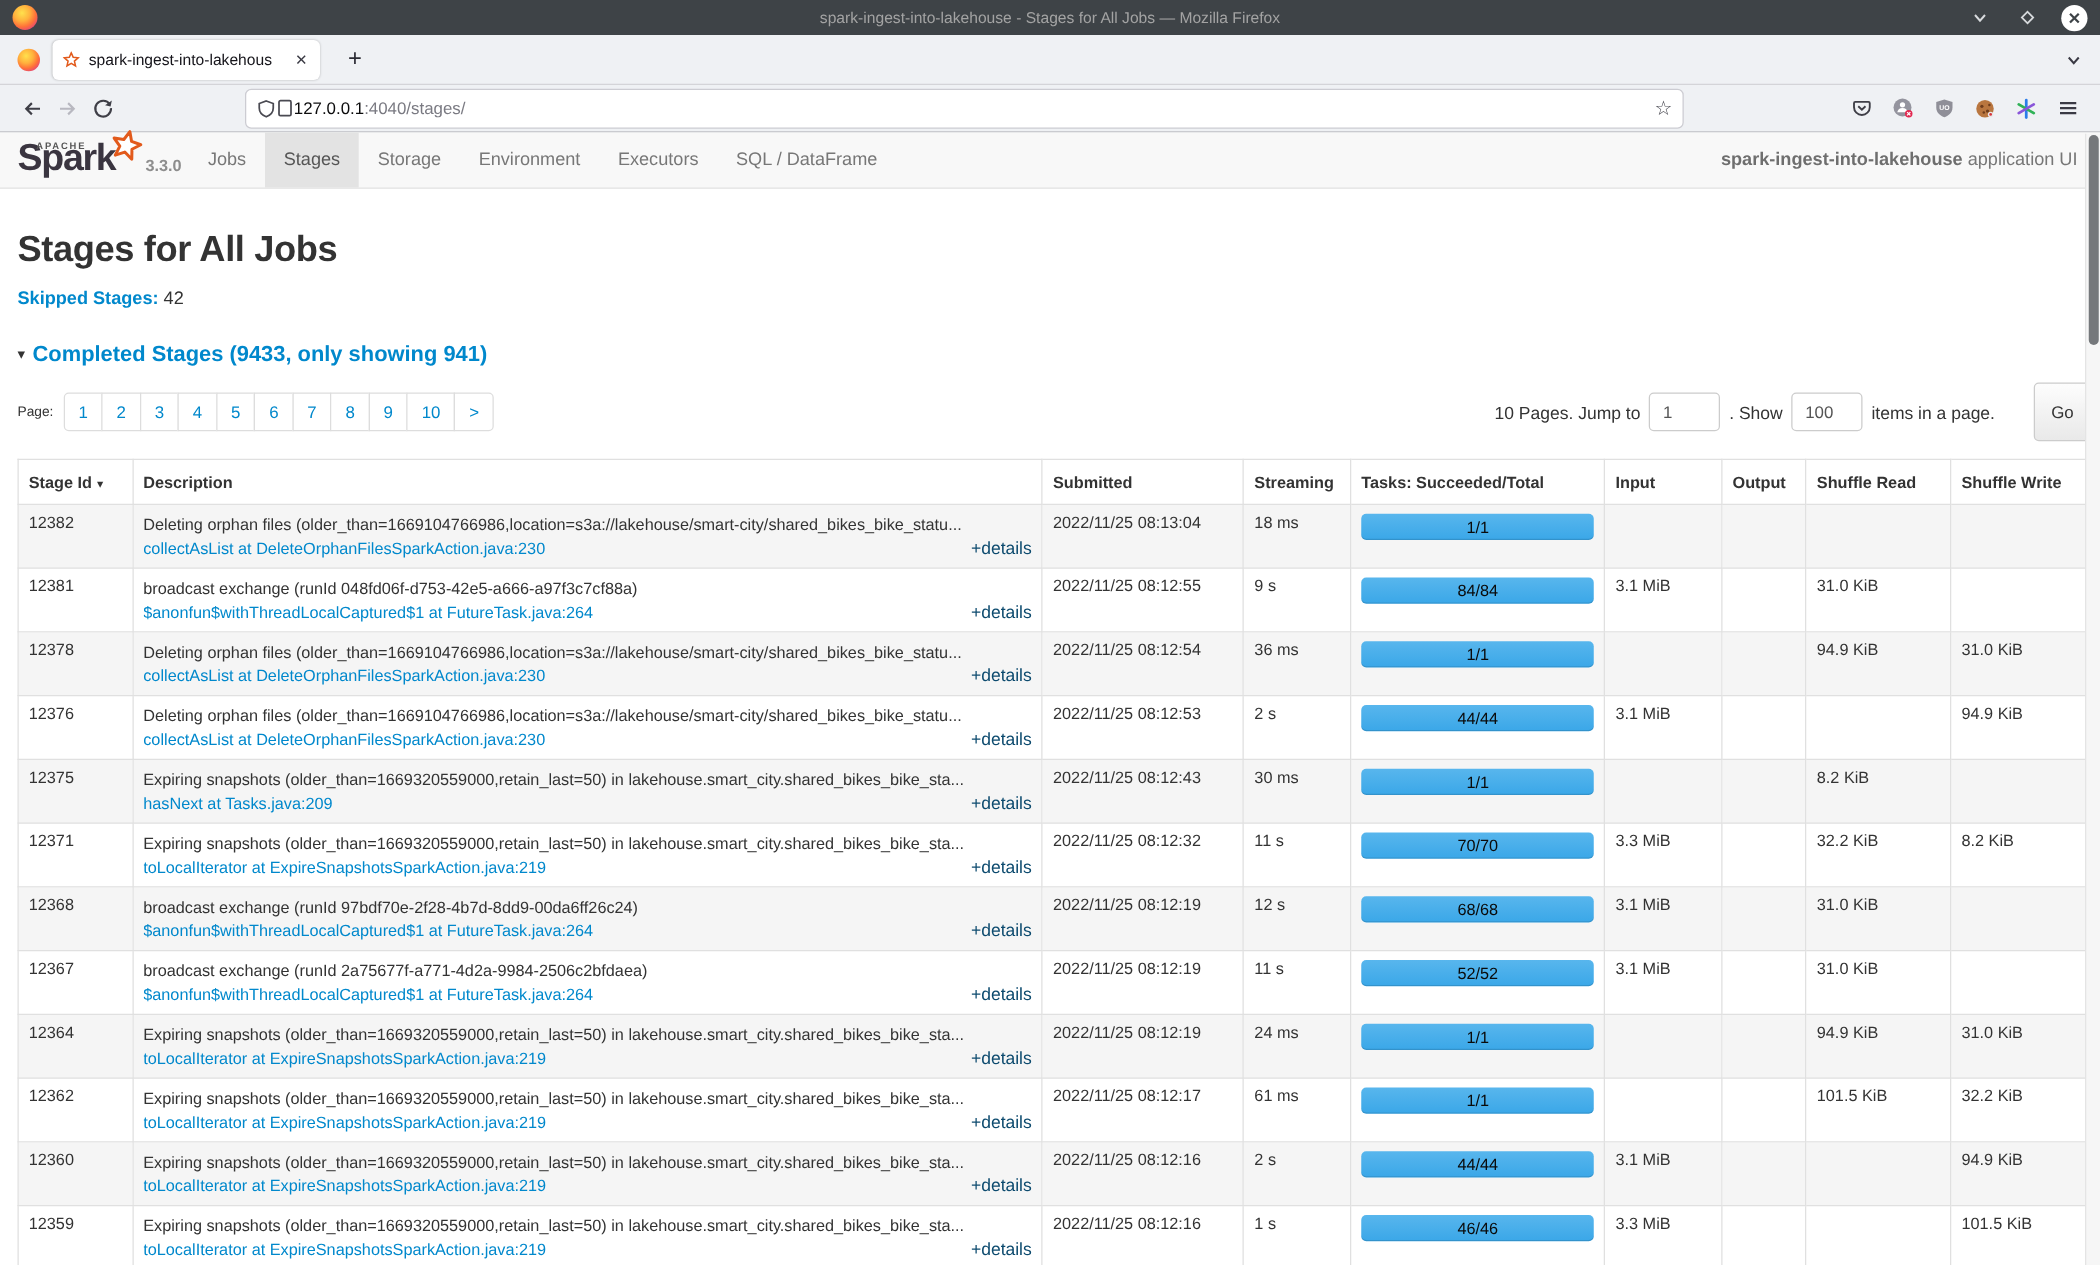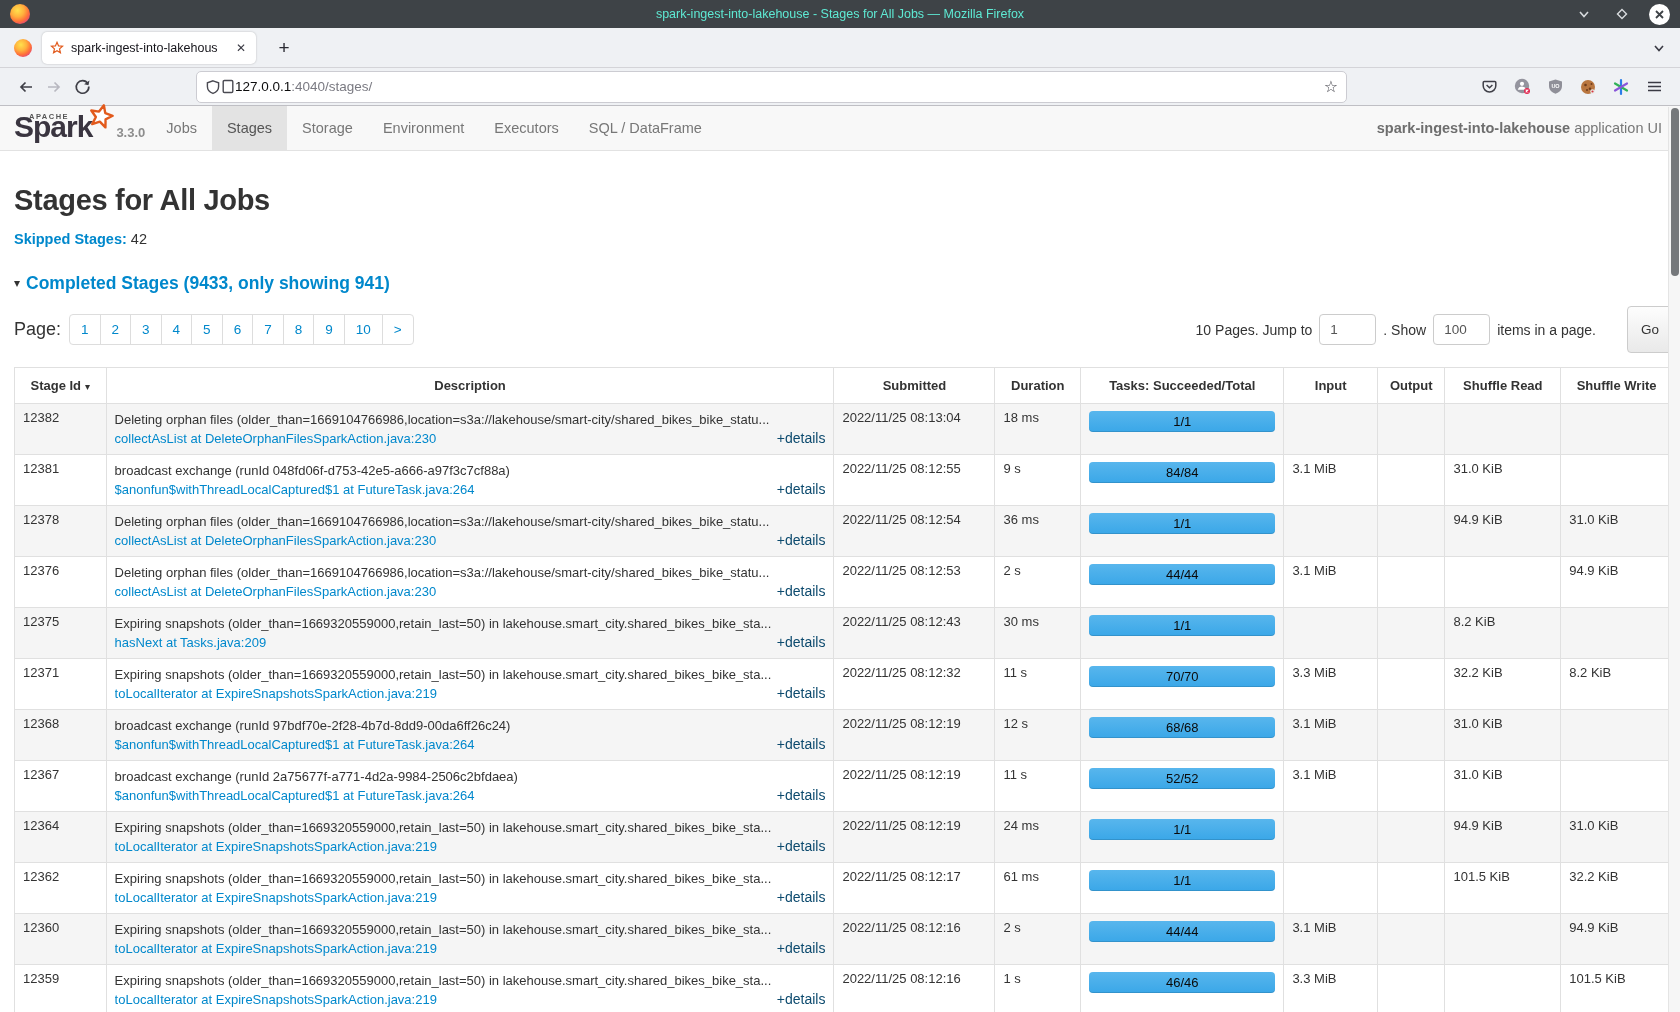--- a/index.html
+++ b/index.html
@@ -3,21 +3,21 @@
 <meta charset="utf-8">
 <style>
   * { margin:0; padding:0; box-sizing:border-box; }
   html,body { width:1680px; height:1012px; overflow:hidden; }
   body { font-family:"Liberation Sans","DejaVu Sans",sans-serif; background:#fff; position:relative; }
 
   
   .titlebar { height:28px; background:#3e4347; display:flex; align-items:center; position:relative; padding:0 10px; }
   .ff-logo { width:20px; height:20px; border-radius:50%;
     background:radial-gradient(circle at 38% 32%, #ffe14d 0%, #ffb13d 35%, #ff7139 60%, #e3447a 82%, #9059ff 100%); }
-  .titlebar .win-title { position:absolute; left:0; right:0; text-align:center; color:#5eead4; font-size:12.5px; }
+  .titlebar .win-title { position:absolute; left:0; right:0; text-align:center; color:#a3a3a3; font-size:12.5px; }
   .win-controls { margin-left:auto; display:flex; align-items:center; gap:16px; z-index:2; }
   .win-btn { width:22px; height:22px; display:flex; align-items:center; justify-content:center; cursor:default; }
   .close-circle { width:21px; height:21px; border-radius:50%; background:#fff; display:flex; align-items:center; justify-content:center; }
 
   
   .tabbar { height:40px; background:#eff1f4; display:flex; align-items:center; padding:0 10px; border-bottom:1px solid #d4d4d8; }
   .ff-small { width:18px; height:18px; border-radius:50%; margin:0 10px 0 4px;
     background:radial-gradient(circle at 38% 32%, #ffe14d 0%, #ffb13d 35%, #ff7139 60%, #e3447a 82%, #9059ff 100%); }
   .tab { width:214px; height:32px; background:#fff; border-radius:5px; box-shadow:0 0 2px rgba(0,0,0,.25);
     display:flex; align-items:center; padding:0 8px; gap:7px; }
@@ -53,36 +53,36 @@
 
   
   .container { padding:0 7px 0 14px; }
   h2.page-title { margin:33px 0 12px; font-size:29px; font-weight:bold; color:#333; letter-spacing:-.3px; }
   .summary-line { font-size:14.5px; color:#333; margin:3px 0; line-height:20px; }
   .summary-line b { color:#0088cc; }
   h4.section-title { margin:24px 0 12px; font-size:17.5px; font-weight:bold; color:#0088cc; cursor:pointer; }
   h4 .collapse-arrow { color:#333; font-size:12px; margin-right:6px; position:relative; top:-2px; }
 
   .pagerow { display:flex; align-items:center; margin:12px 0 12px; }
-  .page-label { font-size:18px; color:#333; margin-right:8px; }
+  .page-label { font-size:11px; color:#333; margin-right:8px; }
   ul.pagination { display:flex; list-style:none; }
   ul.pagination li a { display:block; padding:7px 11px; min-width:13px; text-align:center; font-size:13.5px; color:#0088cc;
     background:#fff; border:1px solid #ddd; margin-left:-1px; text-decoration:none; }
   ul.pagination li:first-child a { border-radius:4px 0 0 4px; margin-left:0; }
   ul.pagination li:last-child a { border-radius:0 4px 4px 0; }
   .pager-right { margin-left:auto; display:flex; align-items:center; gap:7px; font-size:14px; color:#333; }
   .pager-right input { width:57px; height:31px; border:1px solid #ccc; border-radius:4px; padding:0 10px; font-size:13.5px; color:#555;
     font-family:inherit; }
   .go-btn { height:47px; padding:0 13px; font-size:13.5px; color:#333; background:linear-gradient(#fdfdfd,#e9e9e9);
     border:1px solid #ccc; border-radius:4px; font-family:inherit; cursor:pointer;margin-left:24px; }
 
   
   table.stages { width:100%; border-collapse:collapse; table-layout:fixed; margin-top:14px; font-size:13px; color:#333; }
   .stages th, .stages td { border:1px solid #e0e0e0; padding:6px 8px; text-align:left; vertical-align:top; overflow:hidden; }
-  .stages thead th { font-weight:bold; padding:10px 8px; background:#fff; white-space:nowrap;text-align:center; }
+  .stages thead th { font-weight:bold; padding:10px 8px; background:#fff; white-space:nowrap; }
   .stages tbody tr { height:51px; }
   .stages tbody tr:nth-child(odd) { background:#f5f5f5; }
   .sort-icon { font-size:10px; margin-left:4px; color:#333; }
   .desc-line { white-space:nowrap; overflow:hidden; color:#333; line-height:19px; }
   .desc-sub { display:flex; justify-content:space-between; align-items:baseline; line-height:19px; }
   a.desc-link { color:#0088cc; text-decoration:none; white-space:nowrap; overflow:hidden; }
   .details-toggle { color:#0c4a6e; font-size:14px; cursor:pointer; flex:0 0 auto; margin-left:8px; }
   .progress { height:21px; margin-top:1px; border-radius:4px; text-align:center; line-height:21px; font-size:13px; color:#0a0a0a;
     background:linear-gradient(var(--progress-top,#58b6ed),var(--progress-bottom,#3aa7e8)); box-shadow:inset 0 -1px rgba(0,0,0,.12); }
 
@@ -311,21 +311,21 @@
         <col style="width:93px">
         <col style="width:67px">
         <col style="width:115px">
         <col style="width:111px">
     </colgroup>
     <thead>
         <tr>
           <th><span>Stage Id</span><span class="sort-icon">▾</span></th>
           <th><span>Description</span></th>
           <th><span>Submitted</span></th>
-          <th><span>Duration</span></th>
+          <th><span>Streaming</span></th>
           <th><span>Tasks: Succeeded/Total</span></th>
           <th><span>Input</span></th>
           <th><span>Output</span></th>
           <th><span>Shuffle Read</span></th>
           <th><span>Shuffle Write</span></th>
         </tr>
       </thead>
     <tbody>
         <tr>
           <td>12382</td>

